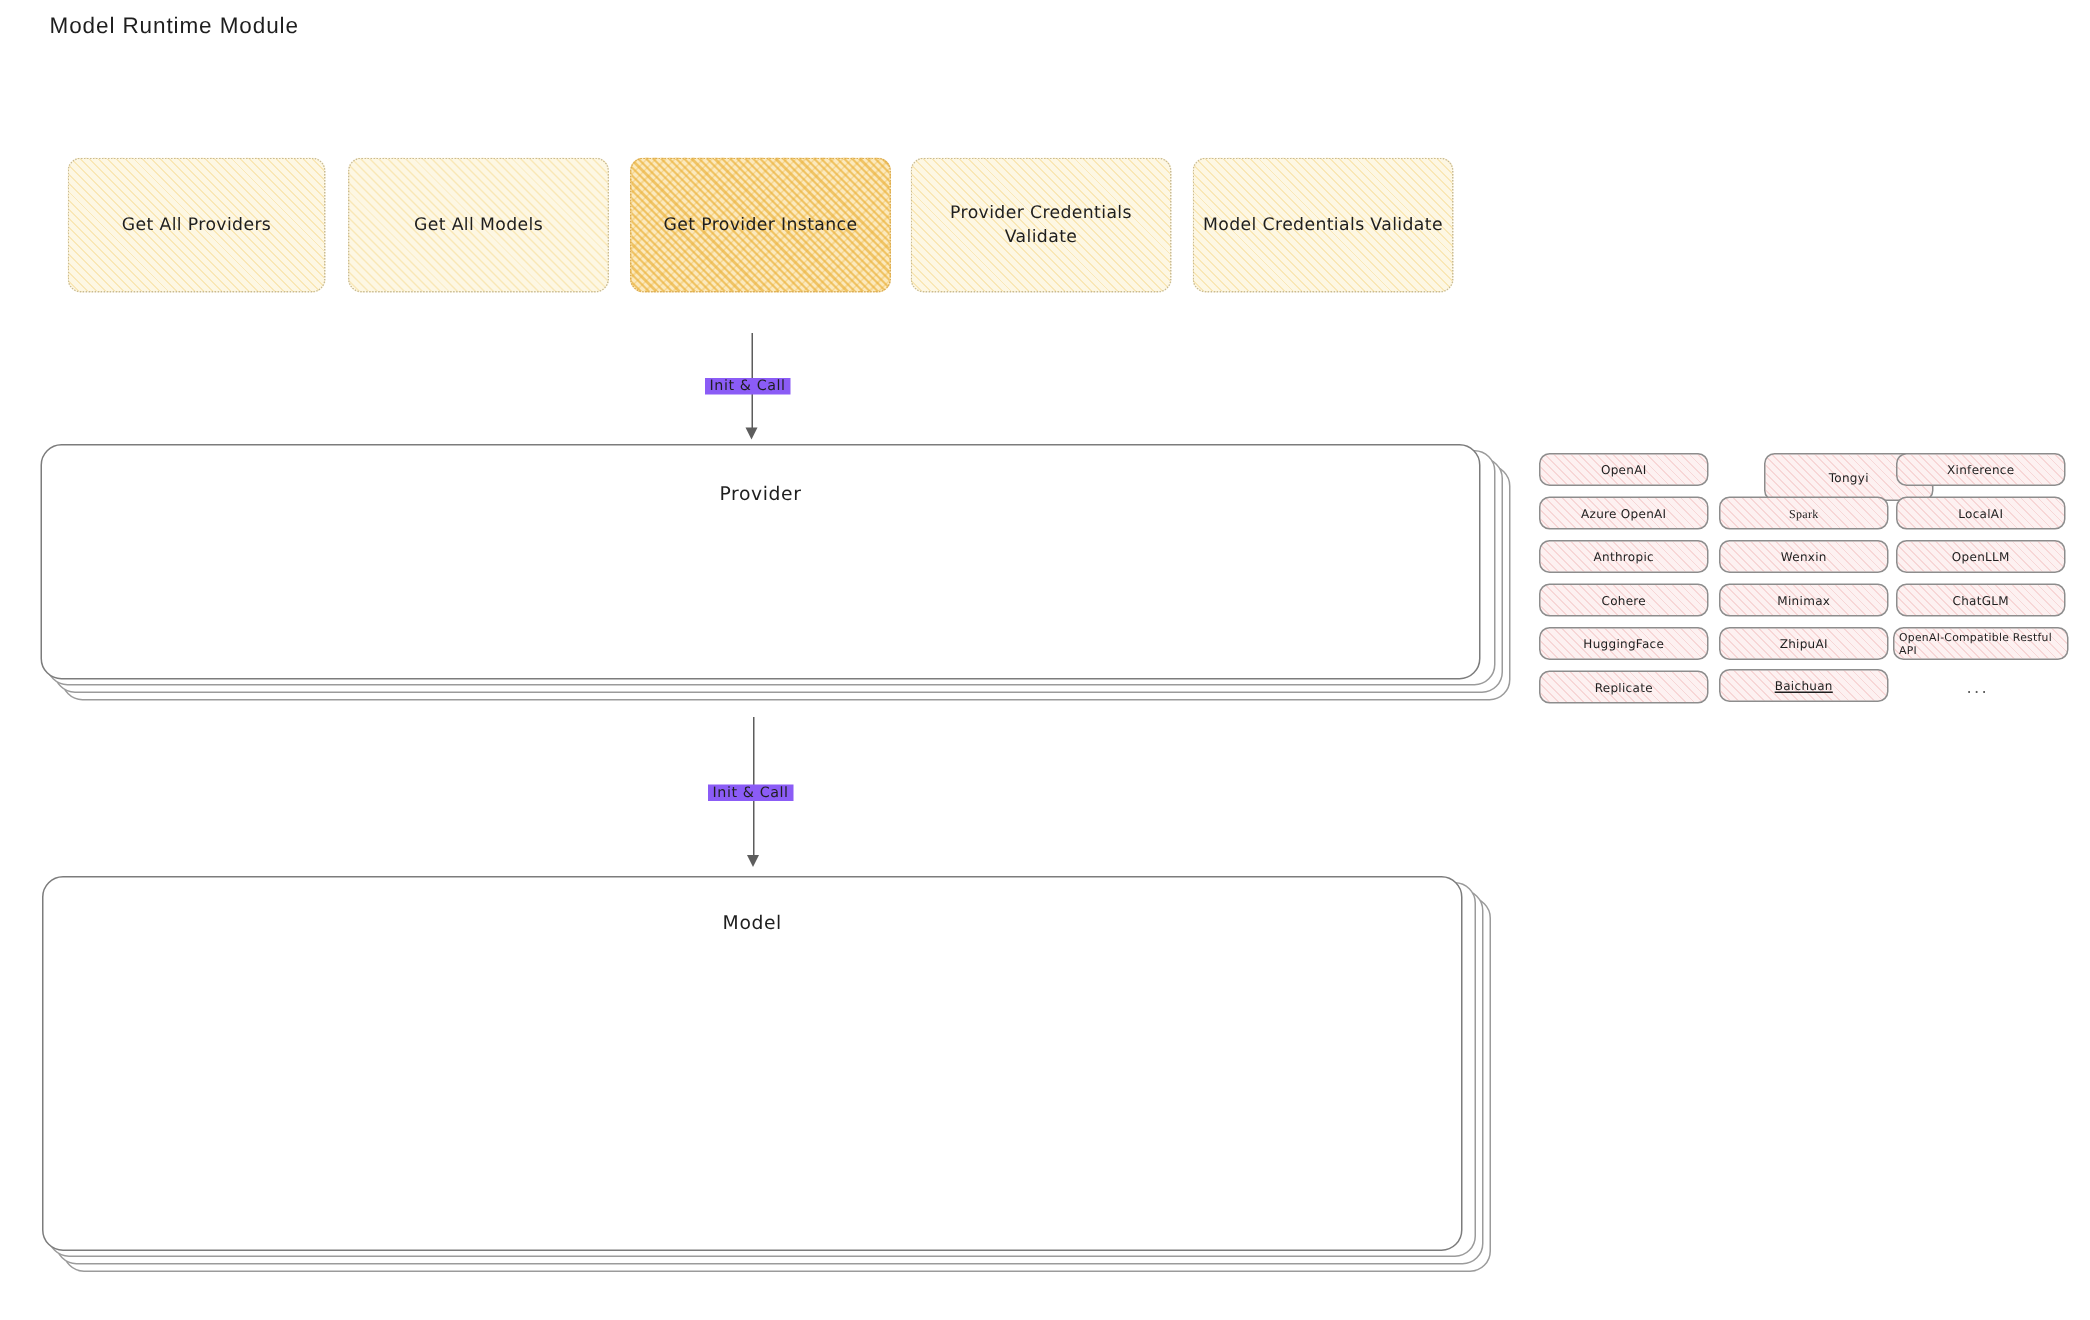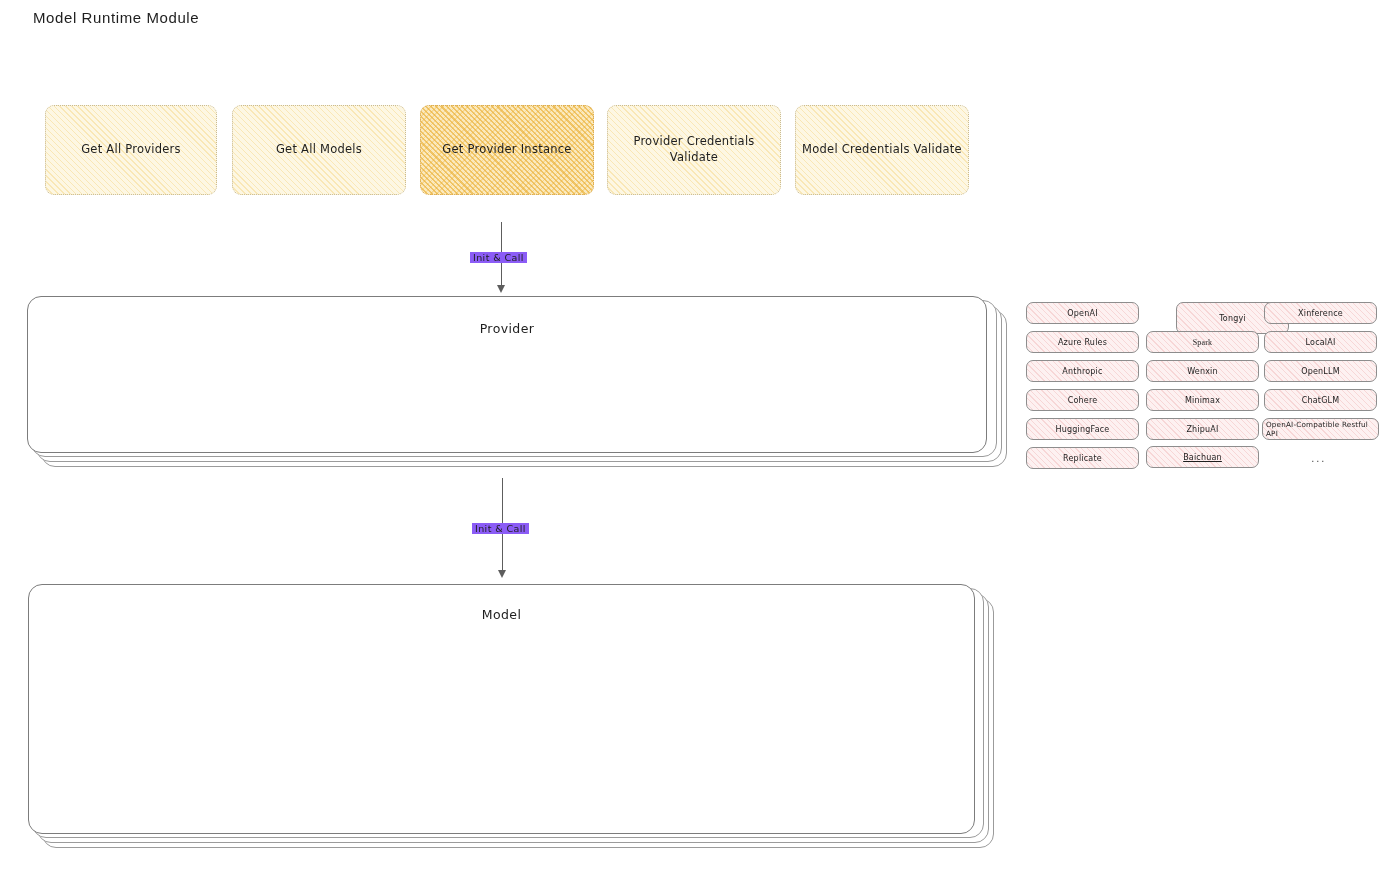--- a/index.html
+++ b/index.html
@@ -174,21 +174,21 @@
     <span>Get Model Instance</span>
   </div>
   <div class="node hatch-light" style="left:691px;top:347px;width:177px;height:84px;">
     <span>Provider Credentials Validate</span>
   </div>
 
   <div class="pill" style="left:1026px;top:302px;width:113px;height:22px;">
     <span>OpenAI</span>
     </div>
   <div class="pill" style="left:1026px;top:331px;width:113px;height:22px;">
-    <span>Azure Rules</span>
+    <span>Azure OpenAI</span>
     </div>
   <div class="pill" style="left:1026px;top:360px;width:113px;height:22px;">
     <span>Anthropic</span>
     </div>
   <div class="pill" style="left:1026px;top:389px;width:113px;height:22px;">
     <span>Cohere</span>
     </div>
   <div class="pill" style="left:1026px;top:418px;width:113px;height:22px;">
     <span>HuggingFace</span>
     </div>

